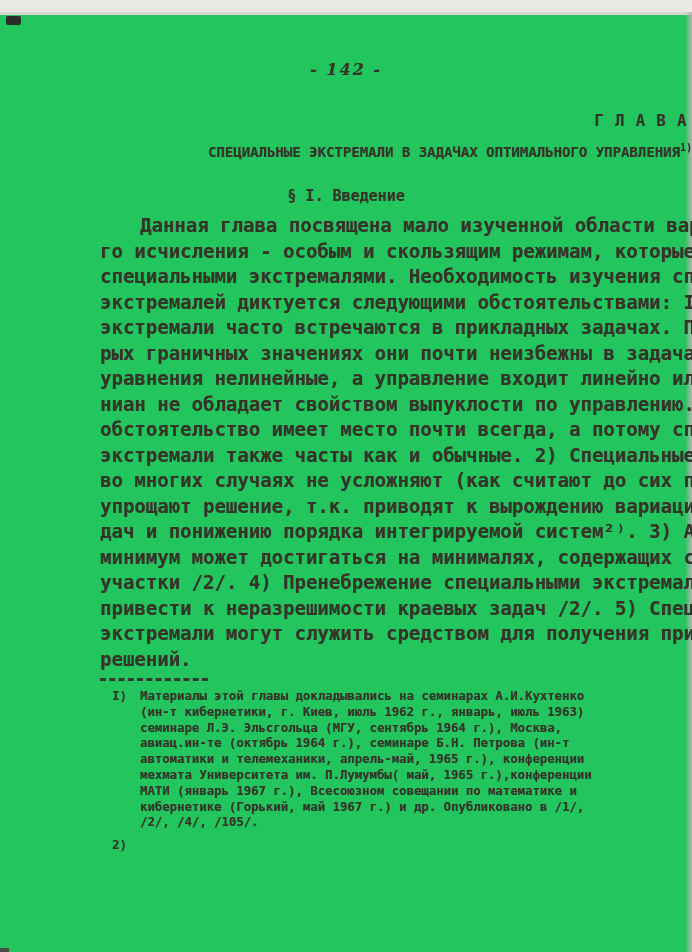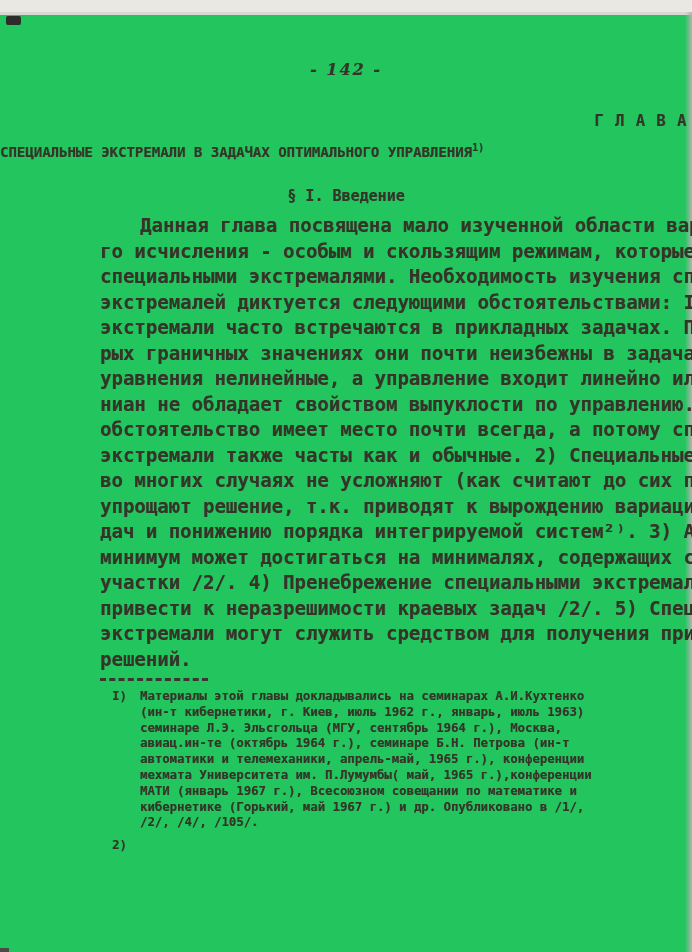--- a/index.html
+++ b/index.html
@@ -24,21 +24,21 @@
     position:absolute;top:48px;left:0;width:100%;
     text-align:center;font-size:16px;letter-spacing:2px;
     font-family:"DejaVu Serif",serif;font-style:italic;
   }
   .chapter{
     position:absolute;top:100px;left:16px;width:100%;
     text-align:right;font-size:15.5px;letter-spacing:1px;
   }
   .title{
     position:absolute;top:130px;left:0;width:100%;
-    text-align:left;font-size:14px;
+    text-align:right;font-size:14px;
   }
   .sup{font-size:10px;vertical-align:6px;}
   .section{
     position:absolute;top:175px;left:0;width:100%;
     text-align:center;font-size:15px;
   }
   .body-text{
     position:absolute;top:201px;left:100px;
     font-size:19px;line-height:25.5px;
     white-space:pre;

